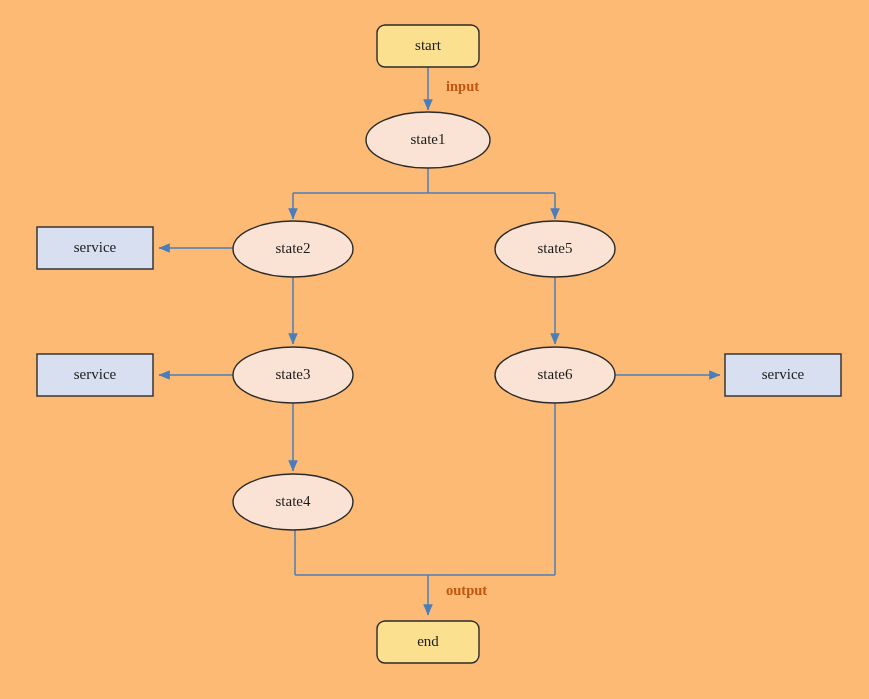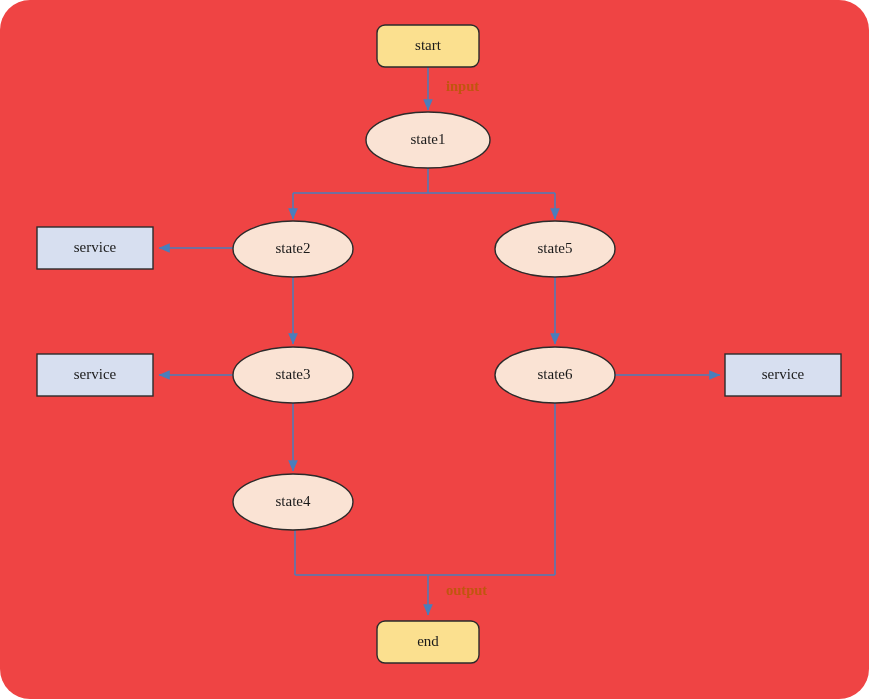--- a/index.html
+++ b/index.html
@@ -10,22 +10,21 @@
   body {
     width: 869px;
     height: 699px;
     font-family: "Liberation Serif", "DejaVu Serif", serif;
     overflow: hidden;
   }
   #canvas {
     position: relative;
     width: 869px;
     height: 699px;
-    background: #ef4444;
-    border-radius: 30px;
+    background: #fdba74;
   }
   svg.flow {
     position: absolute;
     left: 0;
     top: 0;
     width: 869px;
     height: 699px;
   }
   .node-label {
     font-family: "Liberation Serif", "DejaVu Serif", serif;

